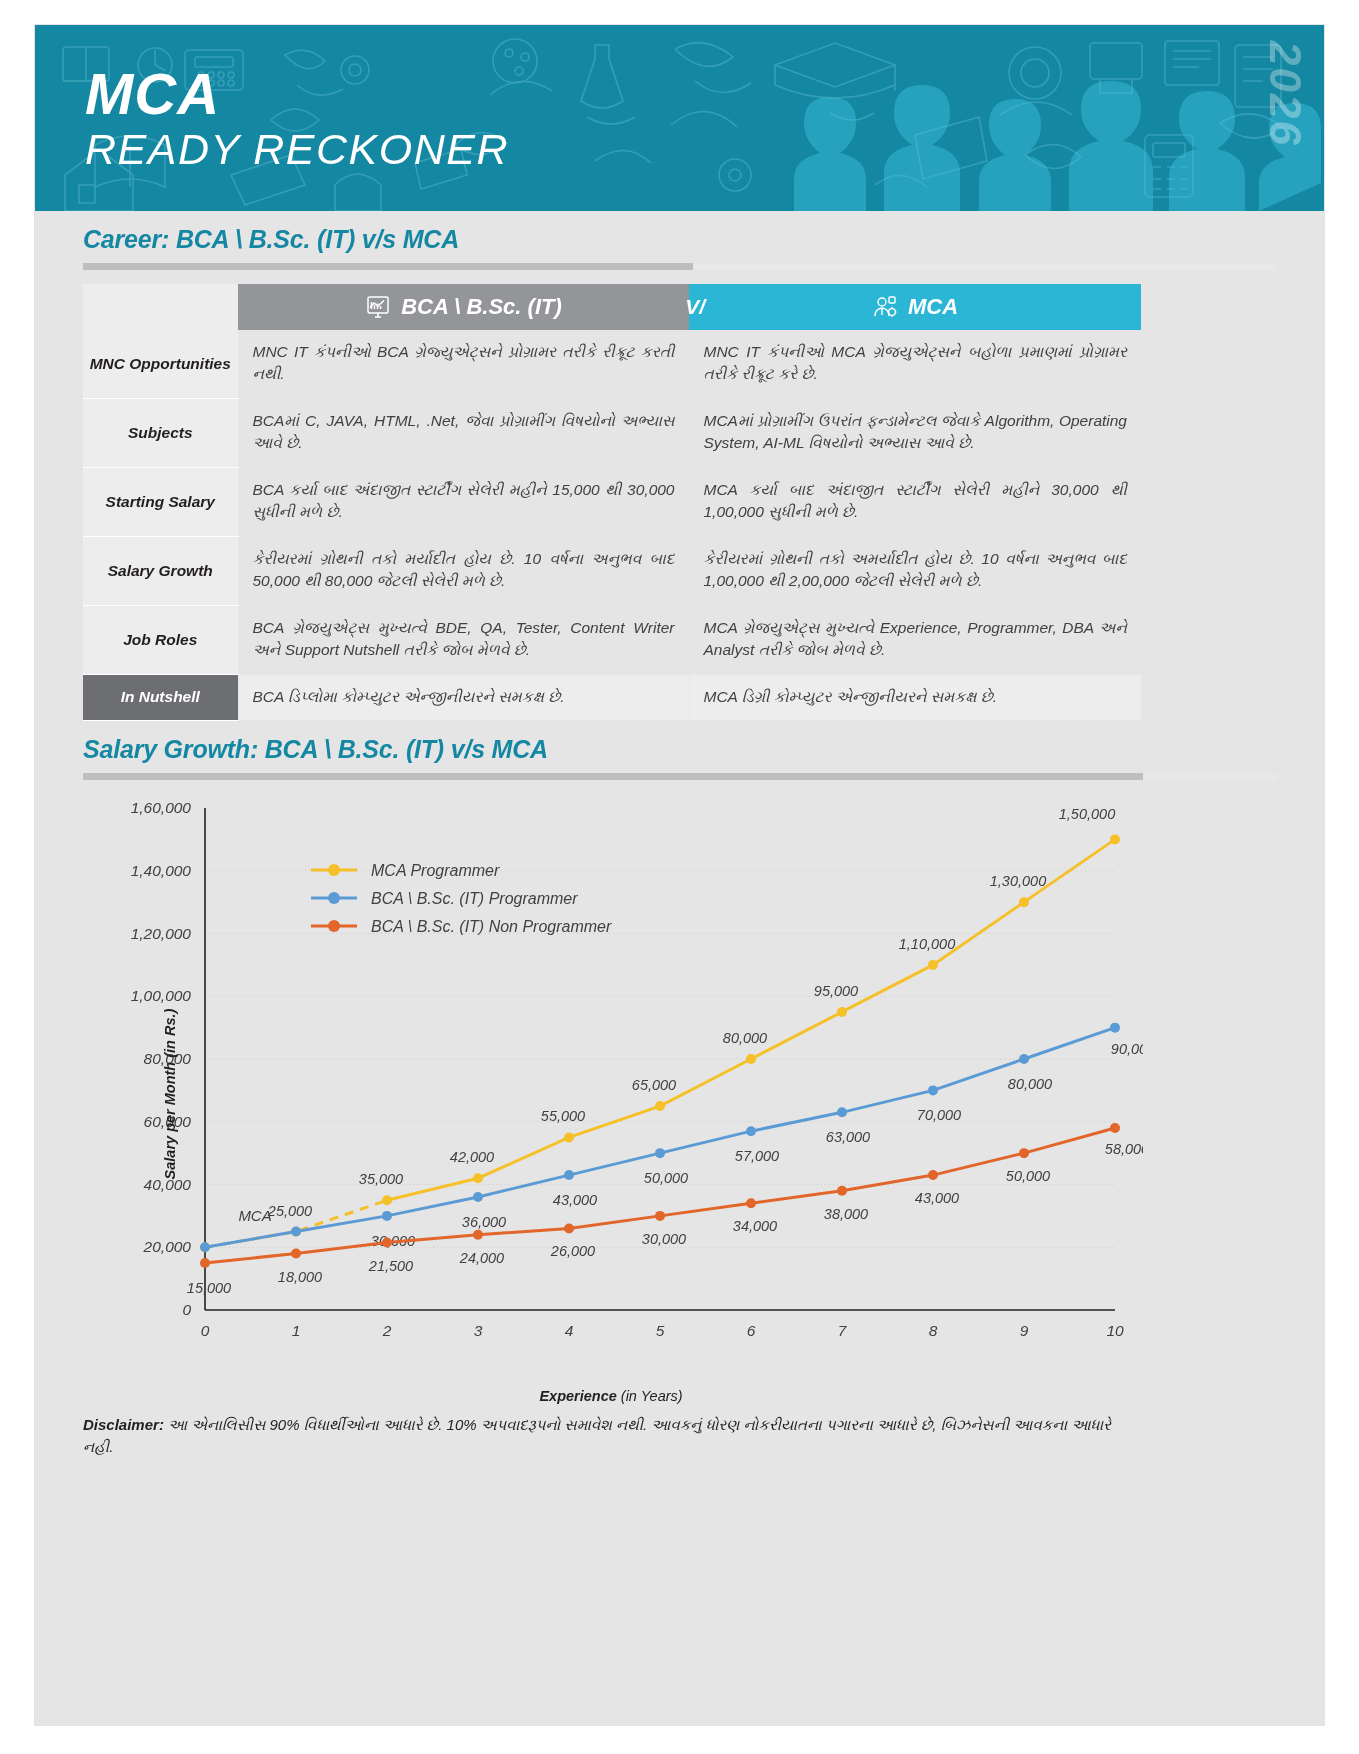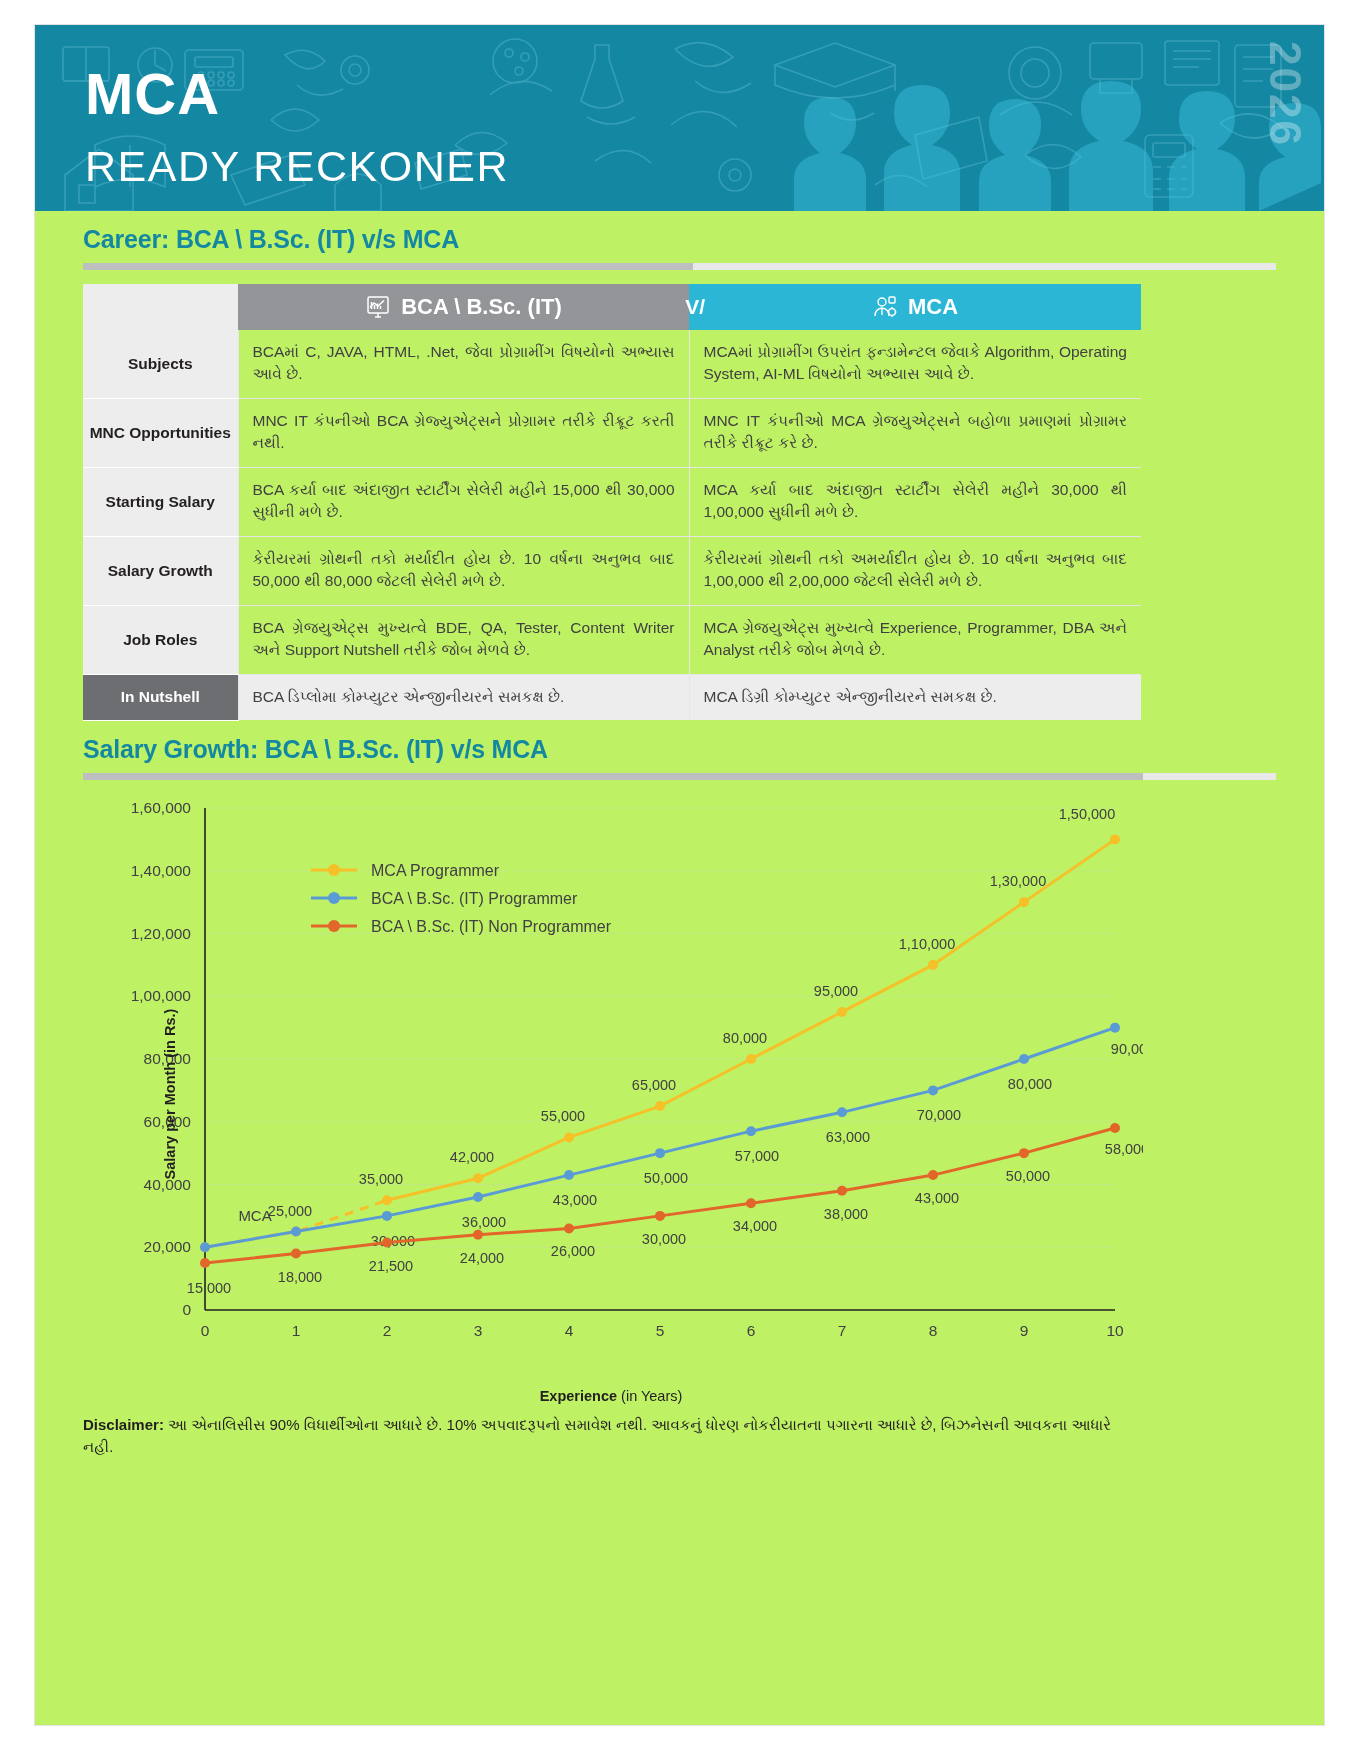--- a/index.html
+++ b/index.html
@@ -6,23 +6,24 @@
   html, body { margin:0; padding:0; }
   body {
     width:1359px; height:1754px;
     background:#ffffff;
     font-family:"Liberation Sans", sans-serif;
     position:relative;
   }
   .page {
     position:absolute; left:35px; top:25px;
     width:1289px; height:1700px;
-    background:#bef264;
+    background:#e5e5e5;
     box-shadow:0 0 0 1px #e3e3e3;
     overflow:hidden;
+    font-style:italic;
   }
 
   
   .hero {
     position:relative;
     height:186px;
     background:#1487a3;
     overflow:hidden;
   }
   .hero-doodles {
@@ -36,21 +37,21 @@
   .hero-title {
     position:absolute; left:50px; top:42px;
     color:#fff;
   }
   .hero-title .l1 {
     font-size:58px; font-weight:bold; letter-spacing:1px; line-height:54px;
     display:block;
   }
   .hero-title .l2 {
     font-size:43px; font-weight:300; letter-spacing:1.5px; line-height:48px;
-    display:block; margin-top:21px;
+    display:block; margin-top:4px;
   }
   .hero-year {
     position:absolute; right:14px; top:16px;
     font-size:44px; font-weight:bold; color:#ffffff;
     opacity:.32;
     writing-mode:vertical-rl;
     letter-spacing:2px;
   }
 
   
@@ -267,28 +268,28 @@
                   <path d="M20 13 L20 15 M20 21 L20 23 M15.6 18 L17 18 M23 18 L24.4 18"></path>
                 </g>
               </svg>
               <span>MCA</span>
             </div>
           </th>
         </tr>
       </thead>
       <tbody>
         <tr>
+          <td class="rowlabel">MNC Opportunities</td>
+          <td class="cell">MNC IT કંપનીઓ BCA ગ્રેજ્યુએટ્સને પ્રોગ્રામર તરીકે રીક્રૂટ કરતી નથી.</td>
+          <td class="cell">MNC IT કંપનીઓ MCA ગ્રેજયુએટ્સને બહોળા પ્રમાણમાં પ્રોગ્રામર તરીકે રીક્રૂટ કરે છે.</td>
+        </tr>
+        <tr>
           <td class="rowlabel">Subjects</td>
           <td class="cell">BCAમાં C, JAVA, HTML, .Net, જેવા પ્રોગ્રામીંગ વિષયોનો અભ્યાસ આવે છે.</td>
           <td class="cell">MCAમાં પ્રોગ્રામીંગ ઉપરાંત ફન્ડામેન્ટલ જેવાકે Algorithm, Operating System, AI-ML વિષયોનો અભ્યાસ આવે છે.</td>
-        </tr>
-        <tr>
-          <td class="rowlabel">MNC Opportunities</td>
-          <td class="cell">MNC IT કંપનીઓ BCA ગ્રેજ્યુએટ્સને પ્રોગ્રામર તરીકે રીક્રૂટ કરતી નથી.</td>
-          <td class="cell">MNC IT કંપનીઓ MCA ગ્રેજયુએટ્સને બહોળા પ્રમાણમાં પ્રોગ્રામર તરીકે રીક્રૂટ કરે છે.</td>
         </tr>
         <tr>
           <td class="rowlabel">Starting Salary</td>
           <td class="cell">BCA કર્યા બાદ અંદાજીત સ્ટાર્ટીંગ સેલેરી મહીને 15,000 થી 30,000 સુધીની મળે છે.</td>
           <td class="cell">MCA કર્યા બાદ અંદાજીત સ્ટાર્ટીંગ સેલેરી મહીને 30,000 થી 1,00,000 સુધીની મળે છે.</td>
         </tr>
         <tr>
           <td class="rowlabel">Salary Growth</td>
           <td class="cell">કેરીયરમાં ગ્રોથની તકો મર્યાદીત હોય છે. 10 વર્ષના અનુભવ બાદ 50,000 થી 80,000 જેટલી સેલેરી મળે છે.</td>
           <td class="cell">કેરીયરમાં ગ્રોથની તકો અમર્યાદીત હોય છે. 10 વર્ષના અનુભવ બાદ 1,00,000 થી 2,00,000 જેટલી સેલેરી મળે છે.</td>

